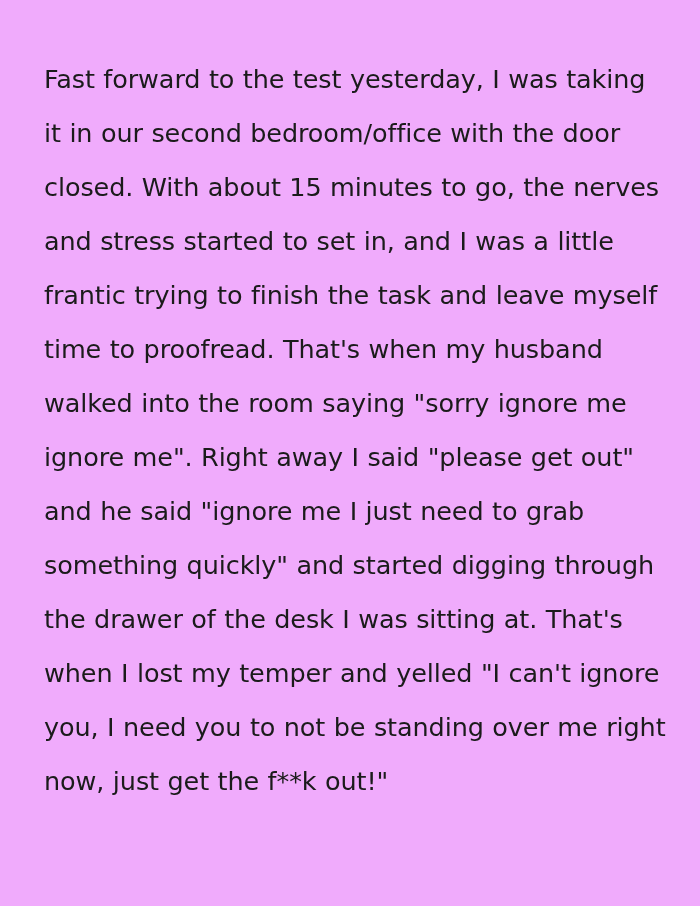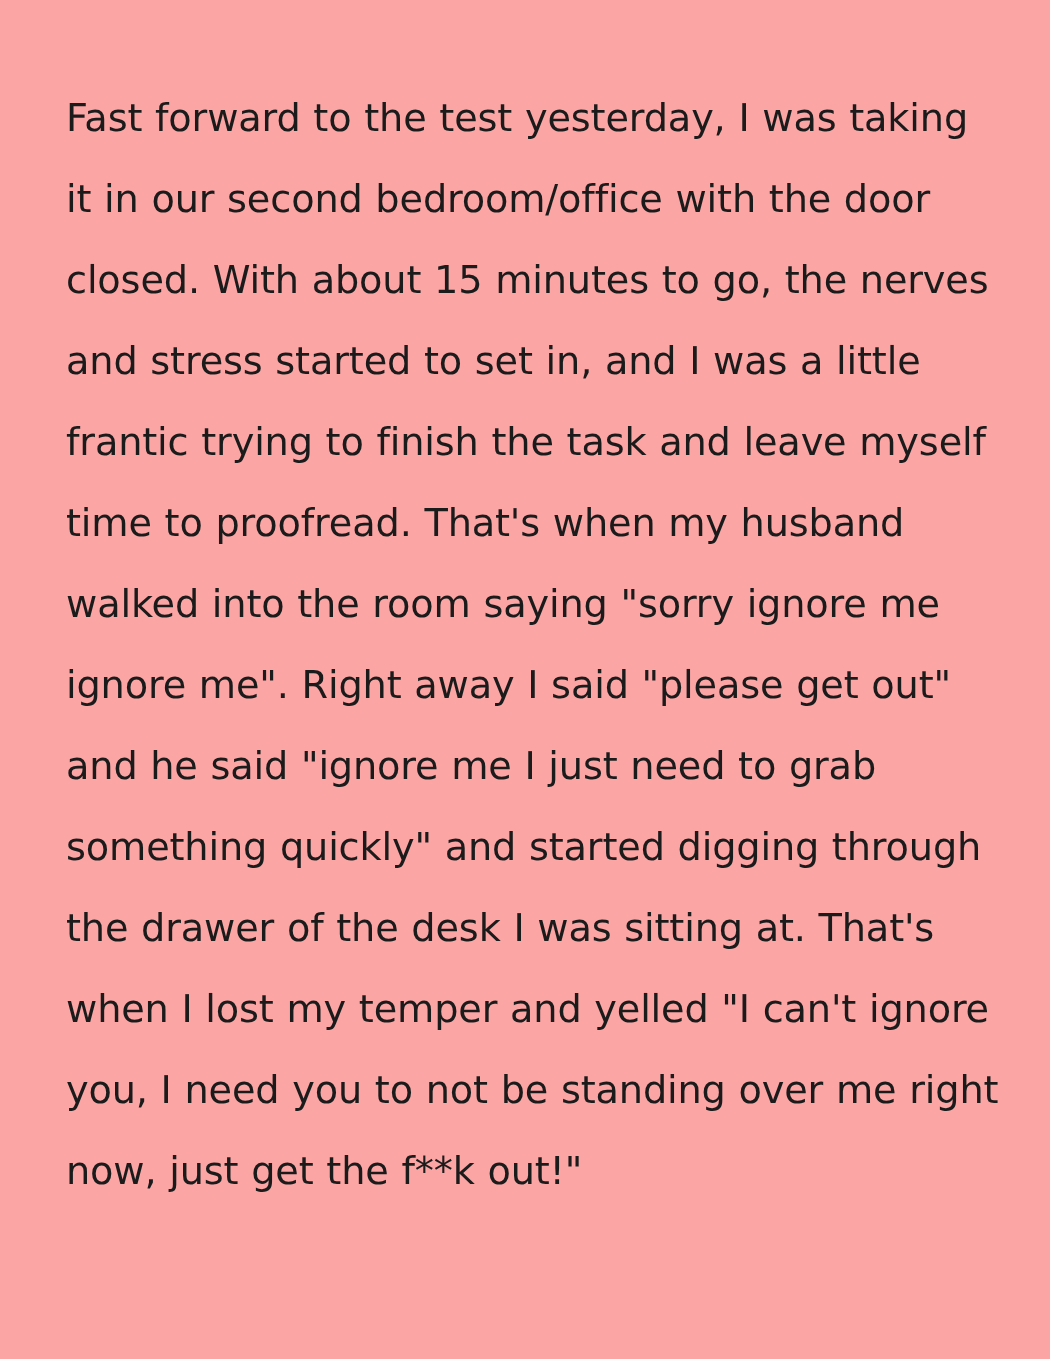--- a/index.html
+++ b/index.html
@@ -10,21 +10,21 @@
     width: 700px;
     height: 906px;
     background: #ffffff;
     font-family: "DejaVu Sans", sans-serif;
     overflow: hidden;
   }
   .page {
     position: relative;
     width: 700px;
     height: 906px;
-    background: #fca5a5;
+    background: #f0abfc;
     box-sizing: border-box;
     padding: 26px 34px 26px 44px;
   }
   .story-text {
     font-family: "DejaVu Sans", sans-serif;
     font-size: 25.5px;
     line-height: 54px;
     color: #1b1b1b;
     letter-spacing: -0.1px;
     word-spacing: 0.5px;

